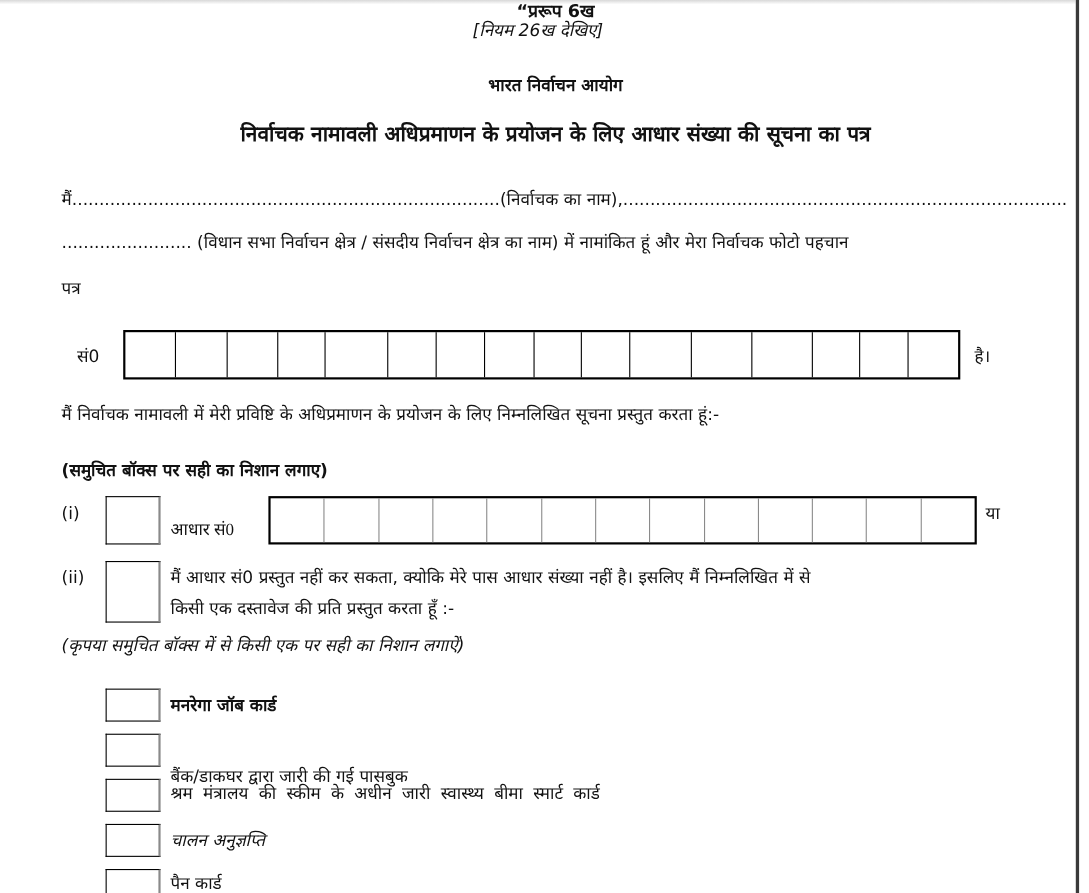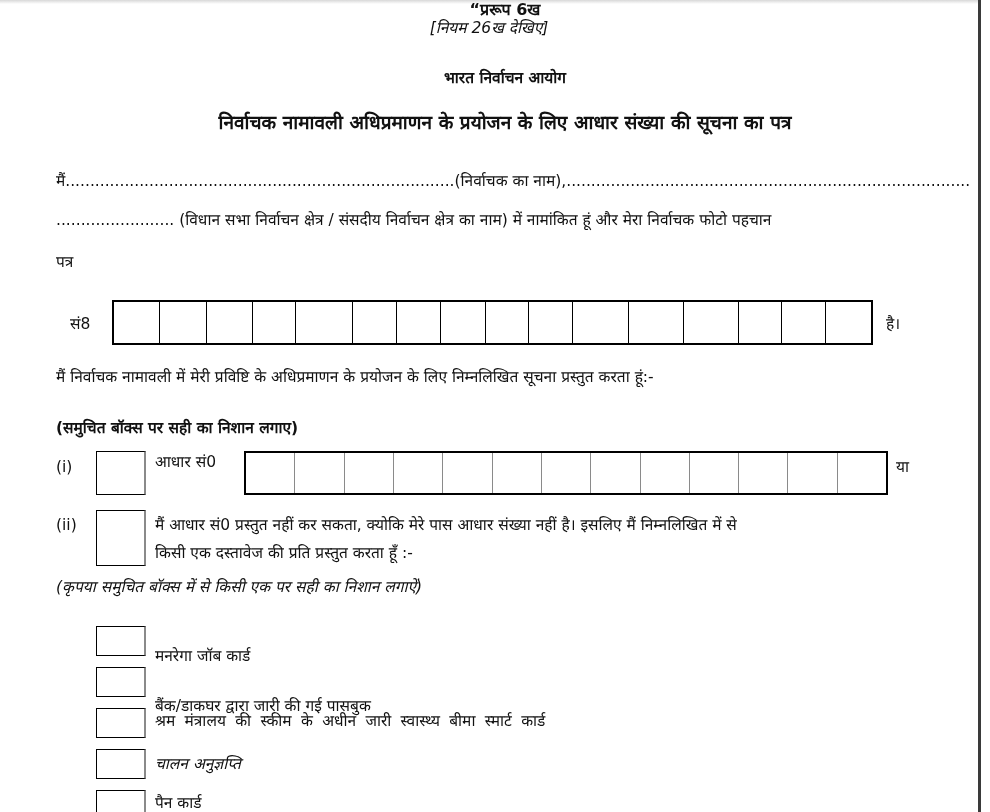--- a/index.html
+++ b/index.html
@@ -37,21 +37,21 @@
 
   <div class="t" style="left:56px;top:171px;">
     <span>मैं...............................................................................</span><span>(निर्वाचक  का  नाम),</span><span>..................................................................................</span>
   </div>
   <div class="t" style="left:56px;top:210px;">
     <span>........................</span>
     <span>(विधान सभा निर्वाचन क्षेत्र / संसदीय निर्वाचन क्षेत्र का नाम) में नामांकित हूं और मेरा निर्वाचक फोटो पहचान</span>
   </div>
   <div class="t" style="left:56px;top:252px;">पत्र</div>
 
-  <div class="t" style="left:70px;top:314px;">सं8</div>
+  <div class="t" style="left:70px;top:314px;">सं0</div>
   <div class="row" id="epic-row" style="left:112px;top:300px;width:761px;height:45px;">
       <div class="cell" style="width: 46px;"></div>
       <div class="cell" style="width: 47px;"></div>
       <div class="cell" style="width: 47px;"></div>
       <div class="cell" style="width: 43px;"></div>
       <div class="cell" style="width: 57px;"></div>
       <div class="cell" style="width: 44px;"></div>
       <div class="cell" style="width: 44px;"></div>
       <div class="cell" style="width: 45px;"></div>
       <div class="cell" style="width: 44px;"></div>
@@ -63,21 +63,21 @@
       <div class="cell" style="width: 44px;"></div>
       <div class="cell" style="width: 45px;"></div>
     </div>
   <div class="t" style="left:886px;top:314px;">है।</div>
 
   <div class="t" style="left:56px;top:367px;">मैं निर्वाचक नामावली में मेरी प्रविष्टि के अधिप्रमाणन के प्रयोजन के लिए निम्नलिखित सूचना प्रस्तुत करता हूं:-</div>
   <div class="t" style="left:56px;top:418px;font-weight:bold;">(समुचित बॉक्स पर सही का निशान लगाए)</div>
 
   <div class="t" style="left:56px;top:457px;">(i)</div>
   <div class="chk" style="left:96px;top:451px;width:50px;height:44px;"></div>
-  <div class="t" style="left:155px;top:452px;">आधार सं0</div>
+  <div class="t" style="left:155px;top:472px;font-family:Liberation Serif, serif;">आधार सं0</div>
   <div class="row grey" id="aadhaar-row" style="left:244px;top:451px;width:644px;height:44px;">
       <div class="cell" style="flex: 1 1 0%;"></div>
       <div class="cell" style="flex: 1 1 0%;"></div>
       <div class="cell" style="flex: 1 1 0%;"></div>
       <div class="cell" style="flex: 1 1 0%;"></div>
       <div class="cell" style="flex: 1 1 0%;"></div>
       <div class="cell" style="flex: 1 1 0%;"></div>
       <div class="cell" style="flex: 1 1 0%;"></div>
       <div class="cell" style="flex: 1 1 0%;"></div>
       <div class="cell" style="flex: 1 1 0%;"></div>
@@ -91,21 +91,21 @@
   <div class="t" style="left:56px;top:515px;">(ii)</div>
   <div class="chk" style="left:96px;top:510px;width:50px;height:56px;"></div>
   <div class="t" style="left:155px;top:515px;">मैं आधार सं0 प्रस्तुत नहीं कर सकता, क्योकि मेरे पास आधार संख्या नहीं है। इसलिए मैं  निम्नलिखित में से</div>
   <div class="t" style="left:155px;top:543px;">किसी एक दस्तावेज की प्रति प्रस्तुत करता हूँ :-</div>
 
   <div class="t i" style="left:56px;top:577px;">(कृपया समुचित बॉक्स में से किसी एक पर सही का निशान लगाऐं)</div>
 
   <div>
     <div>
       <div class="chk" style="left:96px;top:626px;width:50px;height:30px;"></div>
-      <div class="t" style="left:155px;top:646px;">मनरेगा जॉब कार्ड</div>
+      <div class="t" style="left:155px;top:631px;font-weight:bold;">मनरेगा जॉब कार्ड</div>
     </div>
     <div>
       <div class="chk" style="left:96px;top:667px;width:50px;height:30px;"></div>
       <div class="t" style="left:155px;top:696px;">बैंक/डाकघर द्वारा जारी की गई पासबुक</div>
     </div>
     <div>
       <div class="chk" style="left:96px;top:708px;width:50px;height:30px;"></div>
       <div class="t" style="left:155px;top:712px;font-family:Liberation Mono, monospace;">श्रम मंत्रालय की स्कीम के अधीन जारी स्वास्थ्य बीमा स्मार्ट कार्ड</div>
     </div>
     <div>

